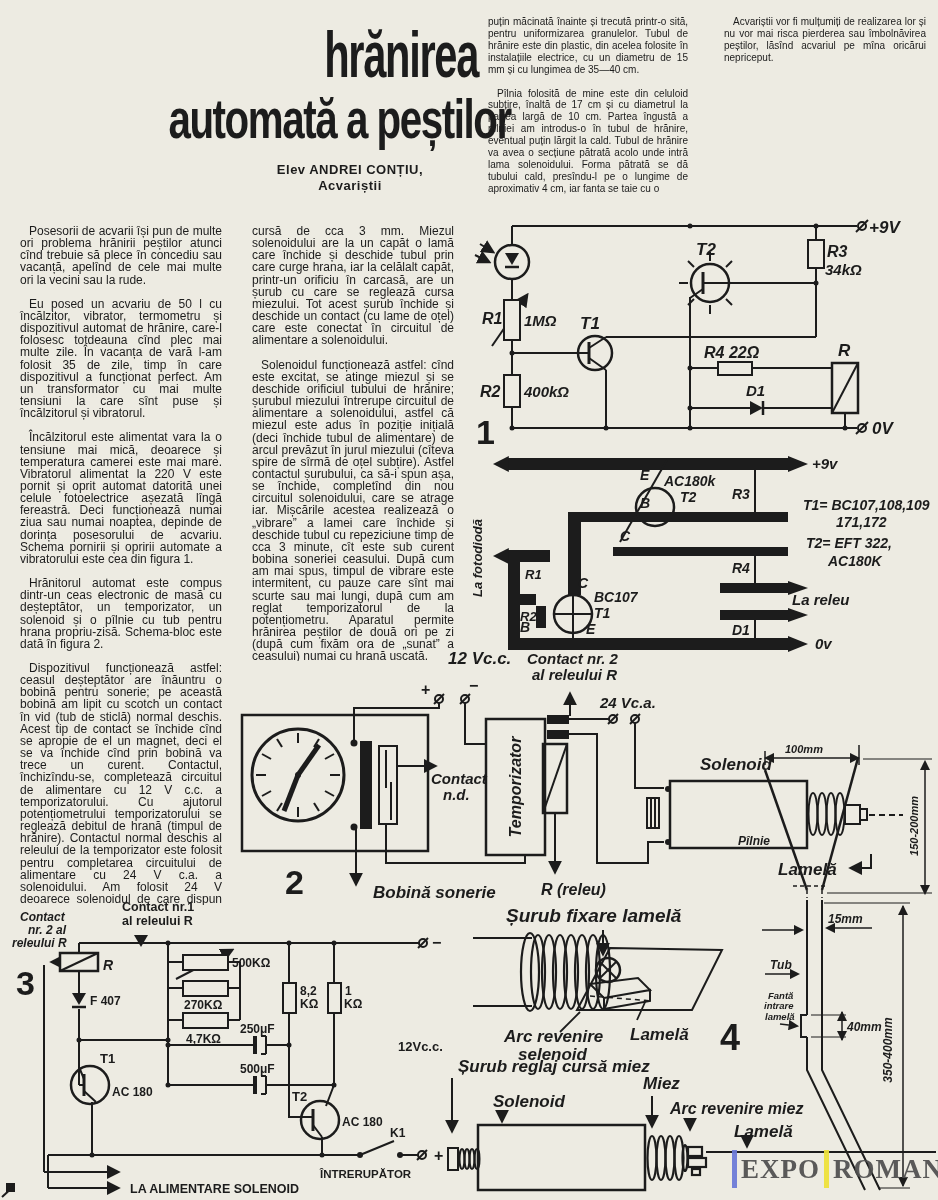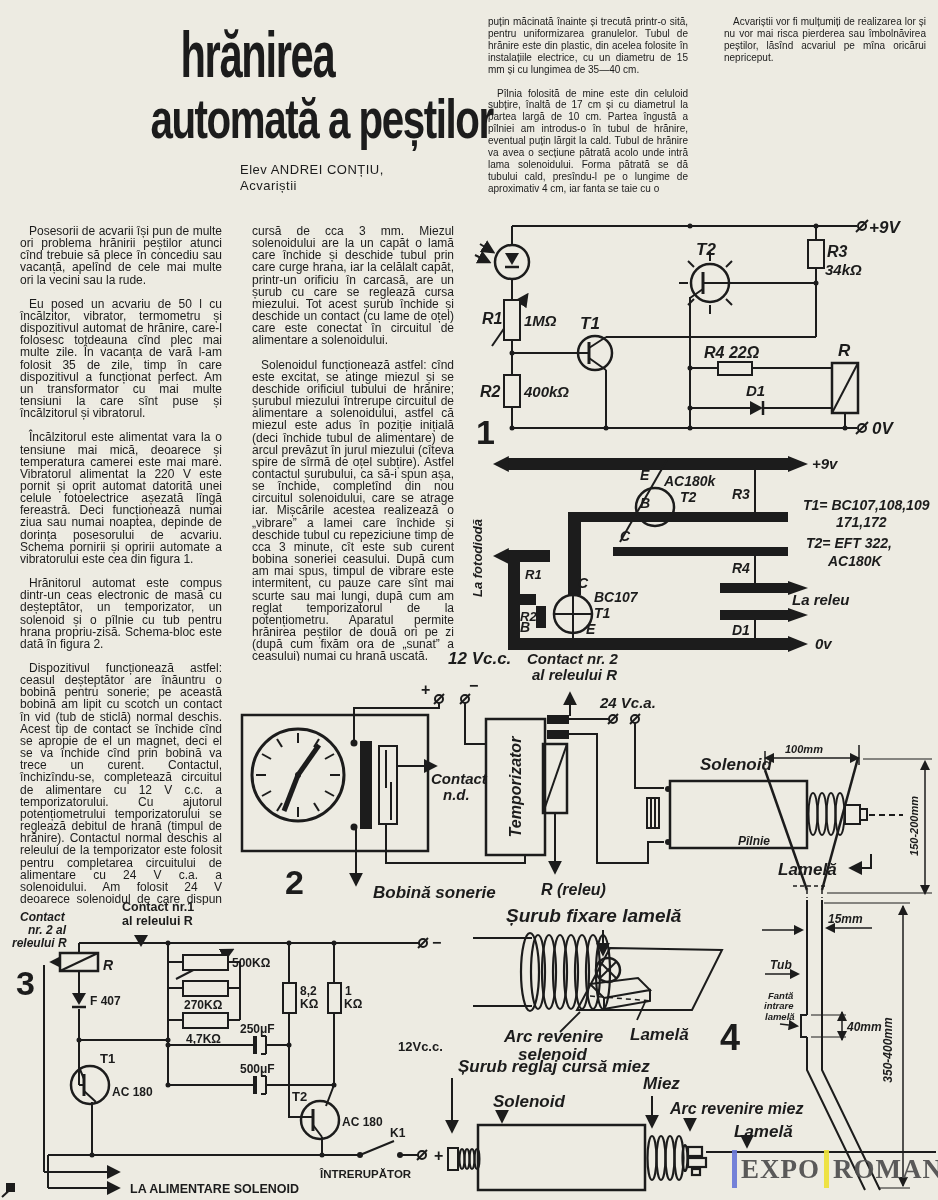--- a/index.html
+++ b/index.html
@@ -1,21 +1,21 @@
 <!DOCTYPE html>
 <html><head>
 <meta charset="utf-8">
 <style>
   html,body{margin:0;padding:0;background:#c9c8c2}
   .page{position:relative;width:938px;height:1200px;background:#edebe2;font-family:"Liberation Sans",sans-serif;color:#1c1c1c;overflow:hidden}
   .abs{position:absolute}
-  .title-wrap{left:30px;top:22px;width:430px;text-align:left}
+  .title-wrap{left:48px;top:22px;width:430px;text-align:right}
   .title-l1{font-weight:bold;font-size:64px;line-height:66px;letter-spacing:-2px;transform:scaleX(.65);transform-origin:100% 50%;white-space:nowrap}
   .title-l2{font-weight:bold;font-size:56px;line-height:62px;letter-spacing:-2px;transform:scaleX(.72);transform-origin:100% 50%;white-space:nowrap}
-  .author{left:240px;top:162px;width:220px;text-align:left;font-weight:normal;font-size:13px;line-height:16px;letter-spacing:.5px}
+  .author{left:240px;top:162px;width:220px;text-align:center;font-weight:bold;font-size:13px;line-height:16px;letter-spacing:.5px}
   .col{position:absolute;text-align:justify;overflow:hidden}
   .col p{margin:12px;text-indent:9px}
   .col p.ni{text-indent:0}
   .c12{font-size:12px;line-height:12.15px}
   .c34{font-size:10px;line-height:11.9px}
   svg{position:absolute;overflow:visible}
   svg text{fill:#1c1c1c;font-family:"Liberation Sans",sans-serif}
   .wm{left:732px;top:1150px;display:flex;align-items:center;gap:4px;font-family:"Liberation Serif",serif;font-weight:bold;font-size:27px;letter-spacing:1px;color:#4f4f4f;opacity:.93}
   .wm .bar{width:5px;height:38px}
 </style>

